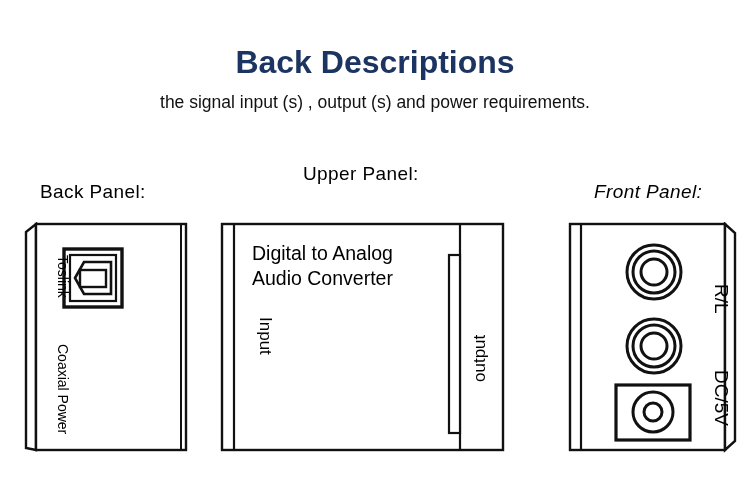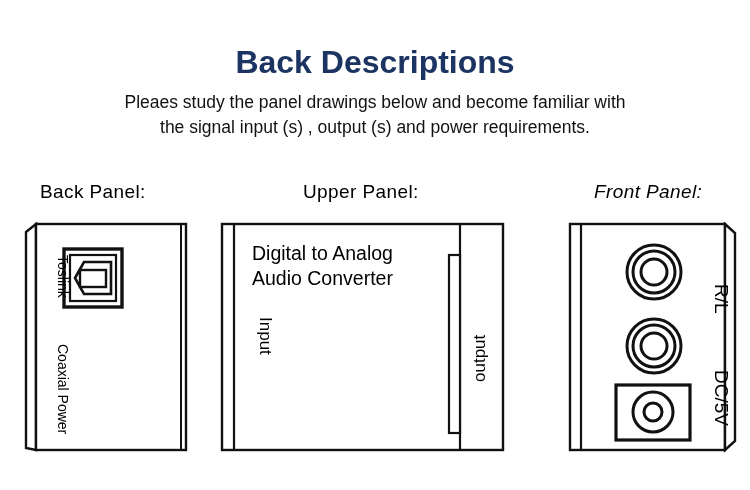--- a/index.html
+++ b/index.html
@@ -43,21 +43,21 @@
 
   
   .panel-heading {
     position: absolute;
     font-size: 19px;
     color: #000000;
     white-space: nowrap;
     letter-spacing: 0.4px;
   }
   #heading-back  { top: 181px; left: 40px; }
-  #heading-upper { top: 181px; left: 303px; }
+  #heading-upper { top: 163px; left: 303px; }
   #heading-front { top: 181px; left: 594px; font-style: italic; }
 
   
   .panel-drawing {
     position: absolute;
   }
   .panel-drawing svg {
     display: block;
   }
   .label-txt {
@@ -69,21 +69,20 @@
   #back-panel  { top: 222px; left: 24px; }
   #upper-panel { top: 222px; left: 220px; }
   #front-panel { top: 222px; left: 568px; }
 </style>
 </head>
 <body>
 
 <div id="page-title">Back Descriptions</div>
 
 <div id="intro-text">
-  <div>Pleaes study the panel drawings below and become familiar with</div>
   <div>the signal input (s) , output (s) and power requirements.</div>
 </div>
 
 <div class="panel-heading" id="heading-back">Back Panel:</div>
 <div class="panel-heading" id="heading-upper">Upper Panel:</div>
 <div class="panel-heading" id="heading-front">Front Panel:</div>
 
 <div class="panel-drawing" id="back-panel">
   <svg width="170" height="236" viewBox="0 0 170 236">
 

